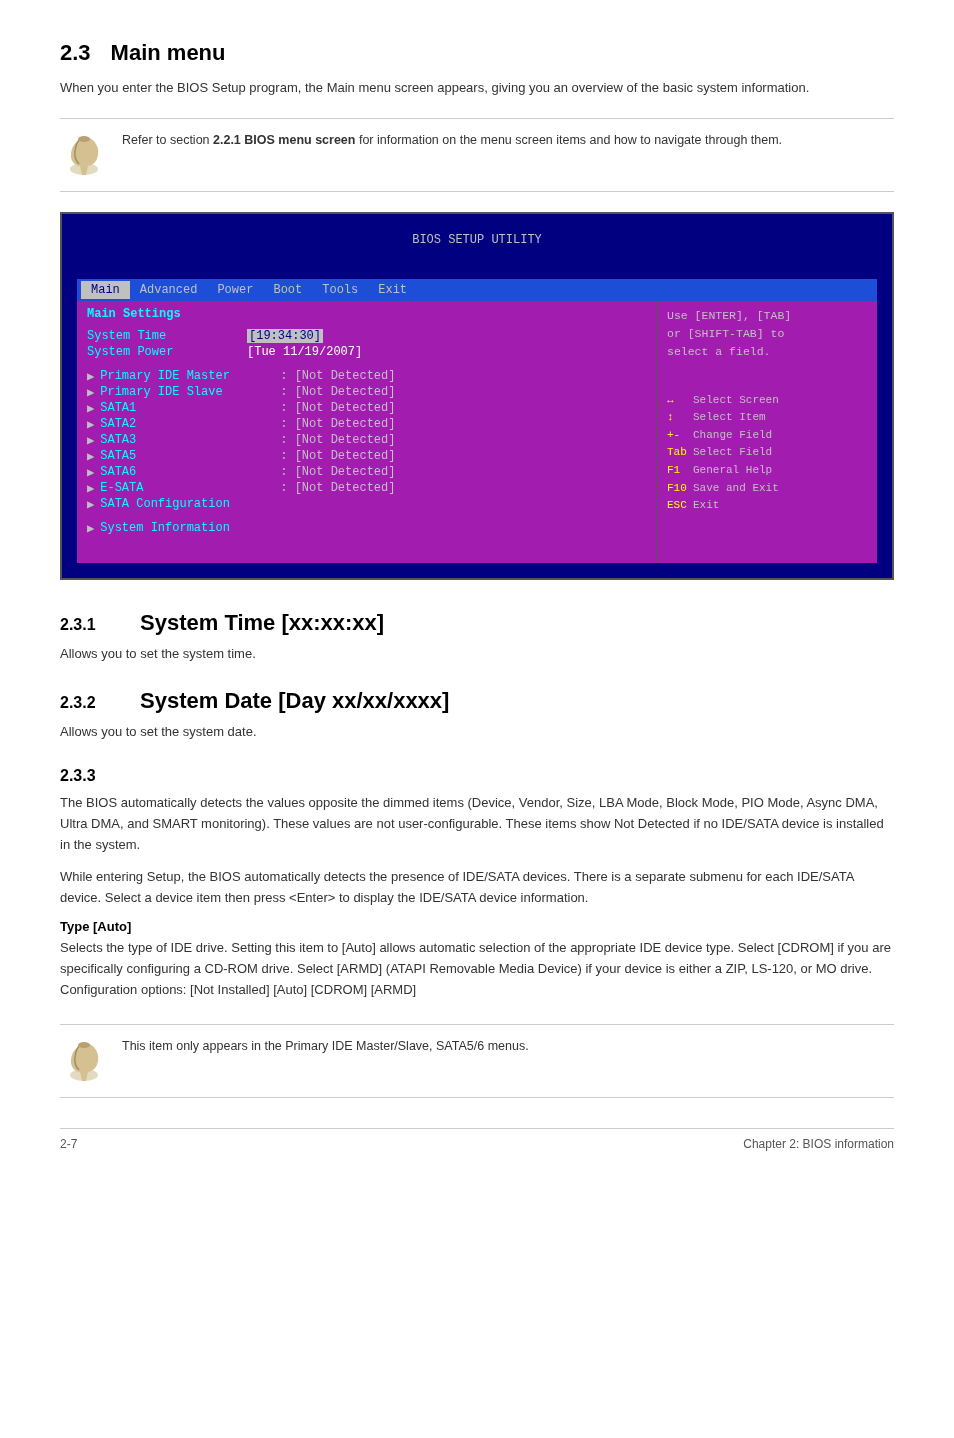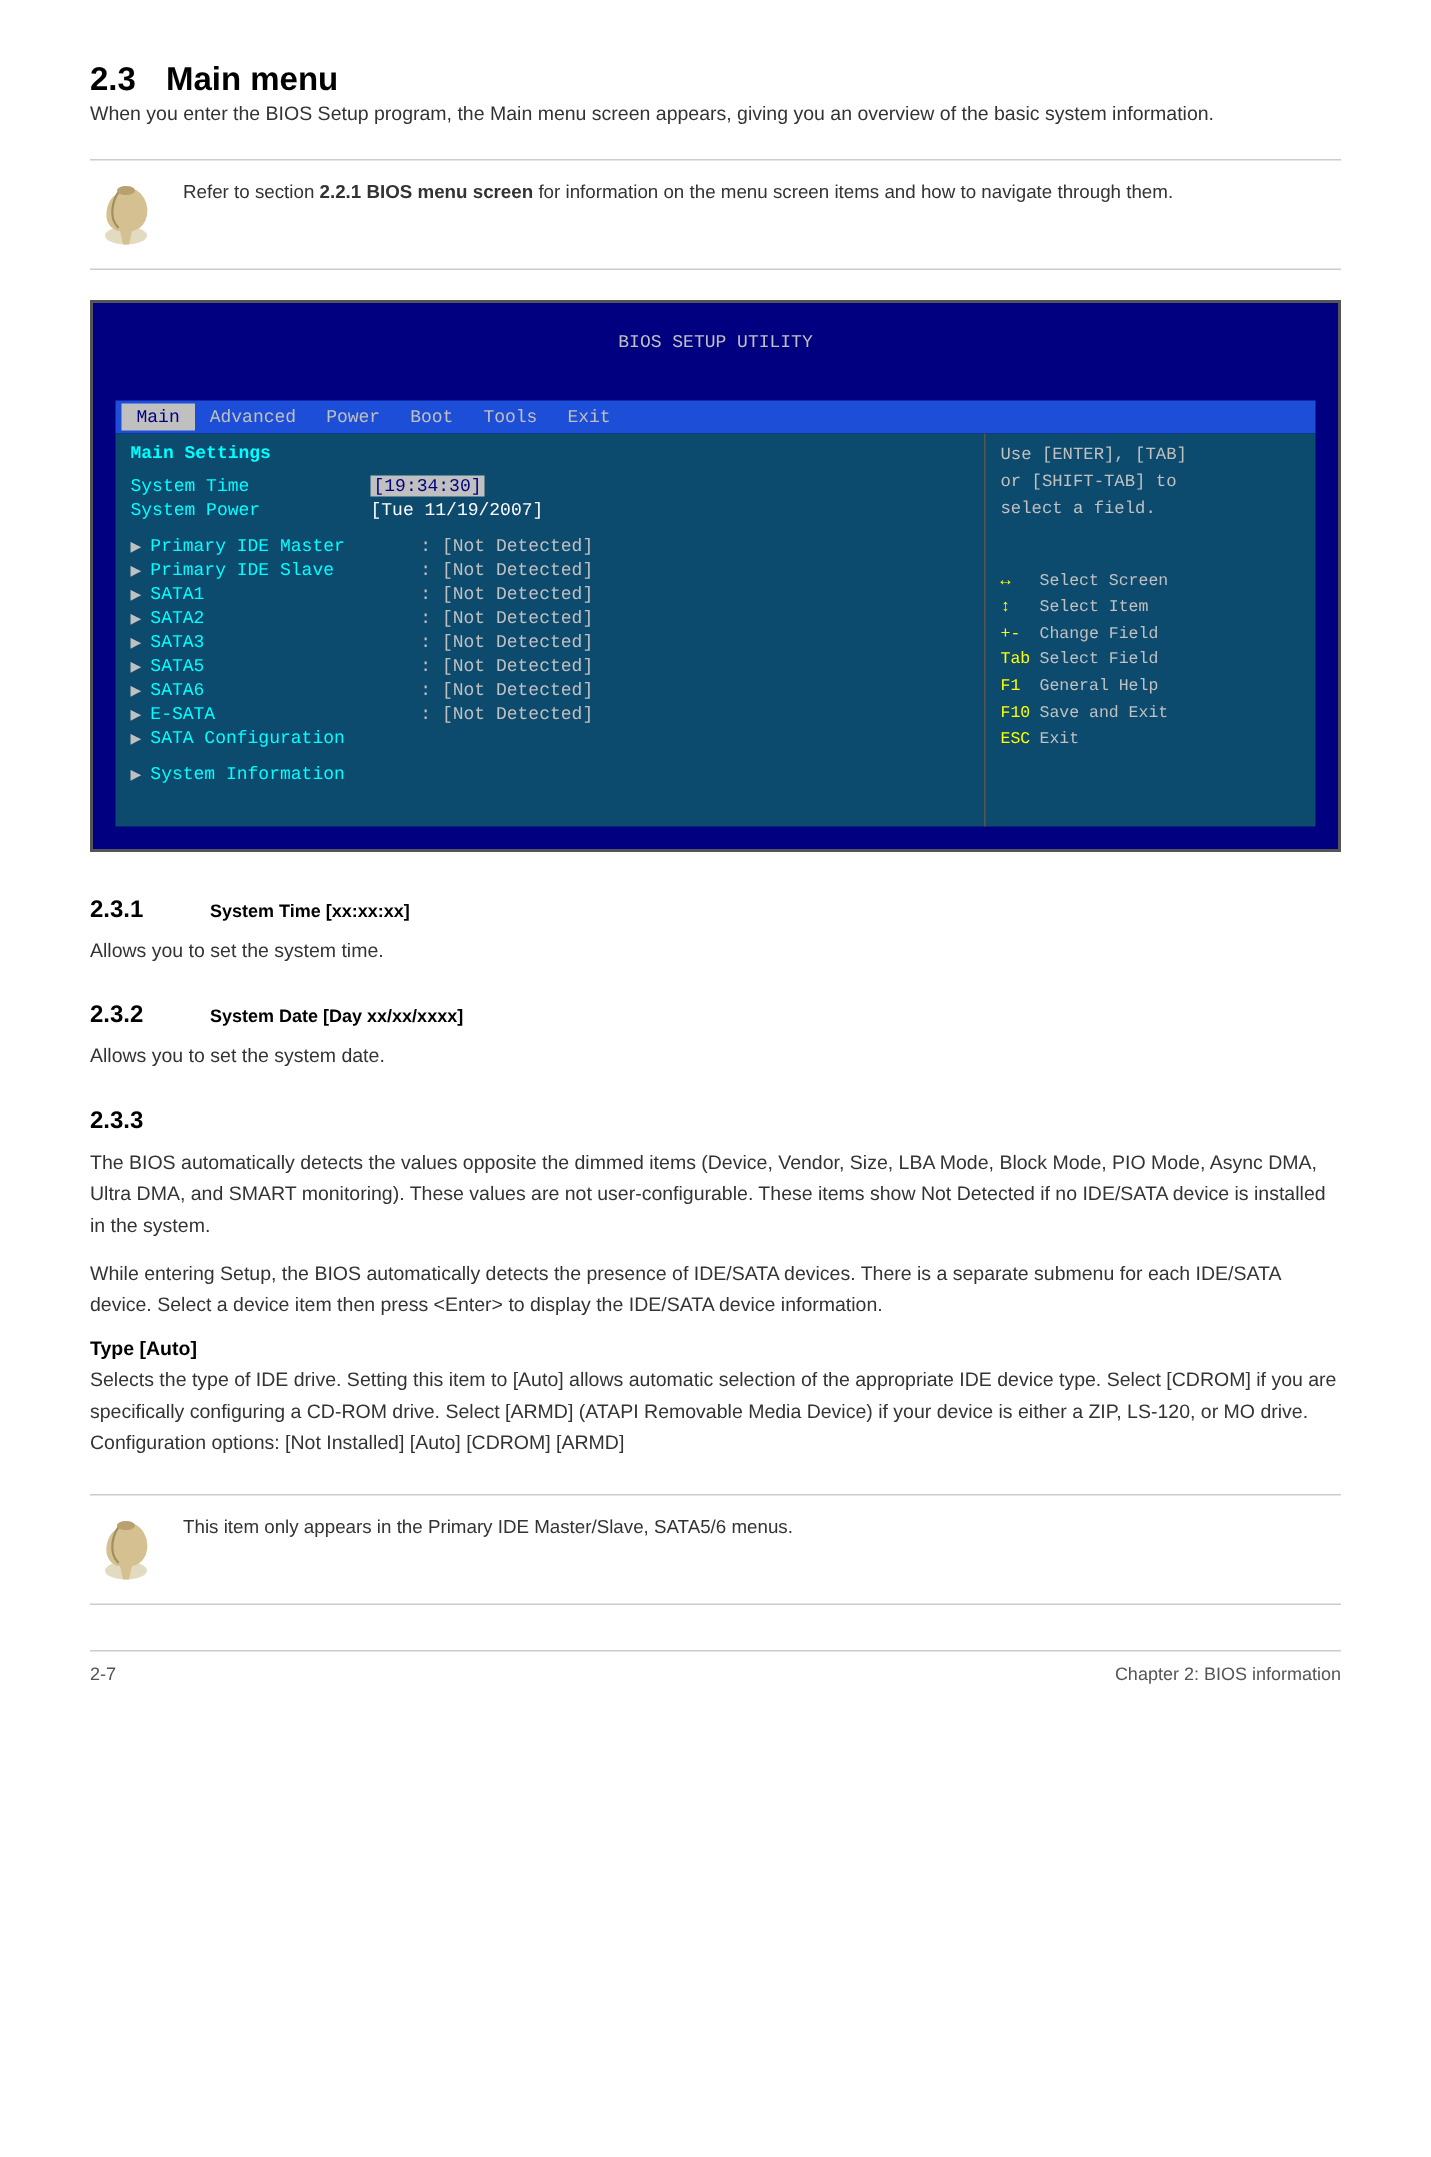--- a/index.html
+++ b/index.html
@@ -11,20 +11,21 @@
       width: 954px;
       min-height: 1438px;
       padding: 40px 60px;
     }
 
     
     .section-heading {
       display: flex;
       align-items: center;
       gap: 20px;
+      margin-bottom: 12px;
     }
     .section-number {
       font-size: 22px;
       font-weight: bold;
     }
     .section-title {
       font-size: 22px;
       font-weight: bold;
     }
     .section-desc {
@@ -86,21 +87,21 @@
       color: #c0c0c0;
       font-family: 'Courier New', Courier, monospace;
       font-size: 12px;
     }
     .bios-menu-item.active {
       background: #c0c0c0;
       color: #000080;
     }
     .bios-body {
       display: flex;
-      background: #0c4a6e;
+      background: #a21caf;
       color: #c0c0c0;
     }
     .bios-left {
       flex: 1;
       padding: 6px 10px;
       border-right: 1px solid #555;
     }
     .bios-right {
       width: 220px;
       padding: 6px 10px;
@@ -186,21 +187,21 @@
       align-items: baseline;
       gap: 20px;
       margin-bottom: 8px;
     }
     .sub-number {
       font-size: 16px;
       font-weight: bold;
       min-width: 60px;
     }
     .sub-title {
-      font-size: 12px;
+      font-size: 22px;
       font-weight: bold;
     }
     .sub-desc {
       font-size: 13px;
       color: #333;
       line-height: 1.6;
       margin-bottom: 8px;
     }
 
     .type-heading {

